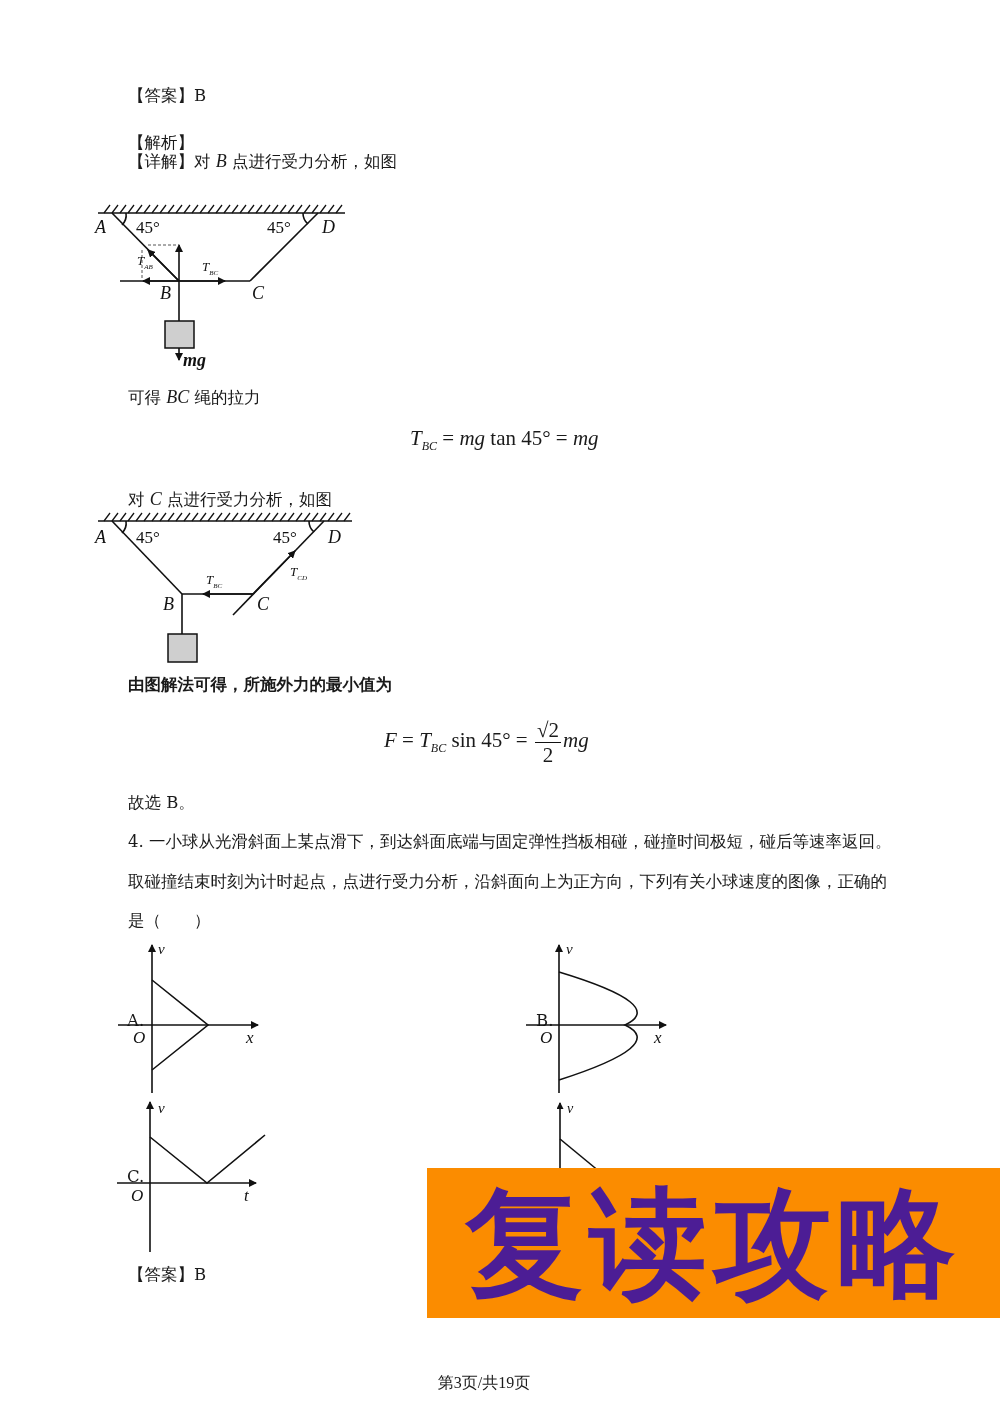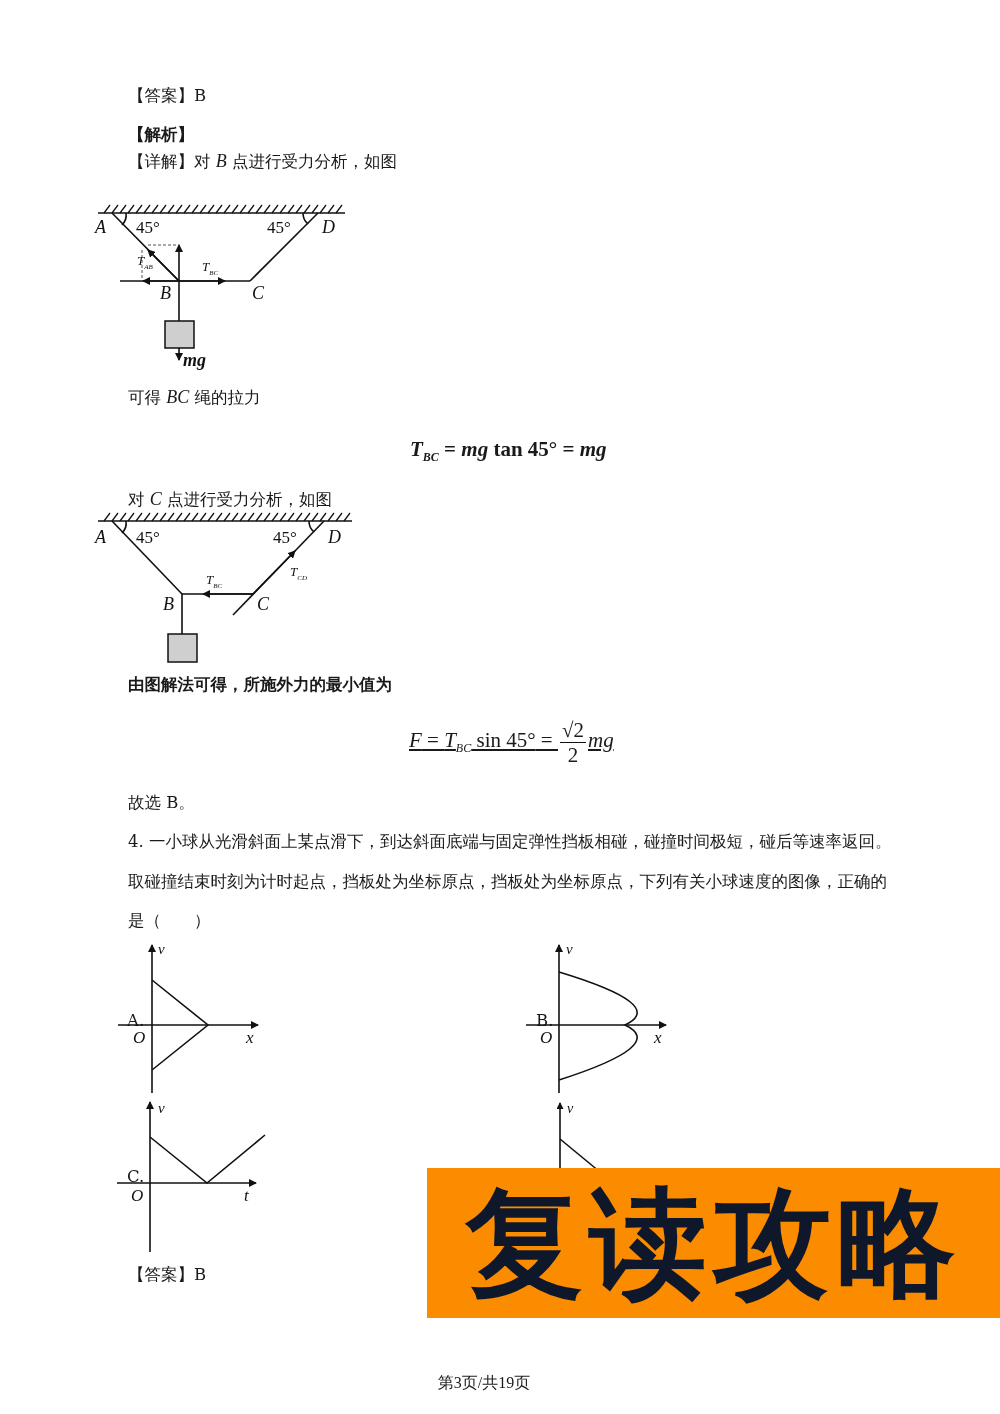--- a/index.html
+++ b/index.html
@@ -10,28 +10,28 @@
   .eq { position:absolute; font-family:"Liberation Serif", serif; font-size:21px; white-space:nowrap; }
   .eq i { font-style:italic; }
   .eq sub { font-size:12px; font-style:italic; vertical-align:-5px; }
   .frac { display:inline-block; vertical-align:middle; text-align:center; margin:0 2px; }
   .frac .num { display:block; border-bottom:1.4px solid #111; padding:0 2px; line-height:24px; }
   .frac .den { display:block; line-height:24px; }
   svg { position:absolute; overflow:visible; }
   svg text { font-family:"Liberation Serif", serif; fill:#111; }
   .watermark { position:absolute; left:427px; top:1168px; width:573px; height:150px; background:#fb8c00;
                display:flex; align-items:center; justify-content:center; }
-  .watermark span { color:#0f172a; font-family:"DejaVu Sans", sans-serif; font-weight:bold; font-size:118px; letter-spacing:6px; line-height:1; }
+  .watermark span { color:#4c1d95; font-family:"DejaVu Sans", sans-serif; font-weight:bold; font-size:118px; letter-spacing:6px; line-height:1; }
   .footer { position:absolute; left:0; width:968px; top:1373px; text-align:center; font-size:16px; font-family:"Liberation Serif", serif; }
 </style>
 </head>
 <body>
 
 <div class="line" style="top:85px;">【答案】B</div>
-<div class="line" style="top:124px;font-weight:bold;">【解析】</div>
+<div class="line" style="top:132px;">【解析】</div>
 <div class="line" style="top:150px;"><span>【详解】对 </span><span class="it">B</span><span> 点进行受力分析，如图</span></div>
 
 <svg style="left:90px;top:195px;" width="270" height="180" viewBox="0 0 270 180">
   <defs>
     <marker id="ah" markerWidth="8" markerHeight="8" refX="7" refY="4" orient="auto" markerUnits="userSpaceOnUse">
       <path d="M0,0 L8,4 L0,8 Z" fill="#111"></path>
     </marker>
   </defs>
   <g stroke="#111" stroke-width="1.3">
     <line x1="8" y1="18" x2="255" y2="18"></line>
@@ -92,21 +92,21 @@
   <text x="232" y="38" font-size="18" font-style="italic">D</text>
   <text x="70" y="104" font-size="18" font-style="italic">B</text>
   <text x="162" y="104" font-size="18" font-style="italic">C</text>
   <text x="47" y="70" font-size="13" font-style="italic">T<tspan font-size="7" dy="4">AB</tspan></text>
   <text x="112" y="76" font-size="13" font-style="italic">T<tspan font-size="7" dy="4">BC</tspan></text>
   <text x="93" y="171" font-size="18" font-style="italic" font-weight="bold">mg</text>
 </svg>
 
 <div class="line" style="top:386px;"><span>可得 </span><span class="it">BC</span><span> 绳的拉力</span></div>
 
-<div class="eq" style="left:410px;top:437px;font-weight:bold;">
+<div class="eq" style="left:410px;top:426px;">
   <i>T</i><sub>BC</sub><span> = </span><i>mg</i><span> tan 45°</span><span> = </span><i>mg</i>
 </div>
 
 <div class="line" style="top:488px;"><span>对 </span><span class="it">C</span><span> 点进行受力分析，如图</span></div>
 
 <svg style="left:90px;top:505px;" width="270" height="170" viewBox="0 0 270 170">
   <defs>
     <marker id="ah2" markerWidth="8" markerHeight="8" refX="7" refY="4" orient="auto" markerUnits="userSpaceOnUse">
       <path d="M0,0 L8,4 L0,8 Z" fill="#111"></path>
     </marker>
@@ -161,28 +161,28 @@
   <text x="183" y="38" font-size="17">45°</text>
   <text x="238" y="38" font-size="18" font-style="italic">D</text>
   <text x="73" y="105" font-size="18" font-style="italic">B</text>
   <text x="167" y="105" font-size="18" font-style="italic">C</text>
   <text x="116" y="79" font-size="13" font-style="italic">T<tspan font-size="7" dy="4">BC</tspan></text>
   <text x="200" y="71" font-size="13" font-style="italic">T<tspan font-size="7" dy="4">CD</tspan></text>
 </svg>
 
 <div class="line" style="top:674px;font-weight:bold;">由图解法可得，所施外力的最小值为</div>
 
-<div class="eq" style="left:409px;top:718px;text-decoration:underline;">
+<div class="eq" style="left:384px;top:718px;">
   <i>F</i><span> = </span><i>T</i><sub>BC</sub><span> sin 45°</span><span> = </span><span class="frac"><span class="num">√2</span><span class="den">2</span></span><i>mg</i>
 </div>
 
 <div class="line" style="top:792px;text-align:right;">故选 B。</div>
 
 <div class="line" style="top:831px;">4. 一小球从光滑斜面上某点滑下，到达斜面底端与固定弹性挡板相碰，碰撞时间极短，碰后等速率返回。</div>
-<div class="line" style="top:871px;">取碰撞结束时刻为计时起点，挡板处为坐标原点，挡板处为坐标原点，下列有关小球速度的图像，正确的</div>
+<div class="line" style="top:871px;">取碰撞结束时刻为计时起点，点进行受力分析，沿斜面向上为正方向，下列有关小球速度的图像，正确的</div>
 <div class="line" style="top:910px;">是（　　）</div>
 
 <div class="line" style="top:1010px;left:91px;">A.</div>
 <svg style="left:110px;top:940px;" width="160" height="160" viewBox="0 0 160 160">
   <defs>
       <marker id="ah3" markerWidth="8" markerHeight="8" refX="7" refY="4" orient="auto" markerUnits="userSpaceOnUse">
         <path d="M0,0 L8,4 L0,8 Z" fill="#111"></path>
       </marker>
     </defs>
   <g stroke="#111" stroke-width="1.6" fill="none">

